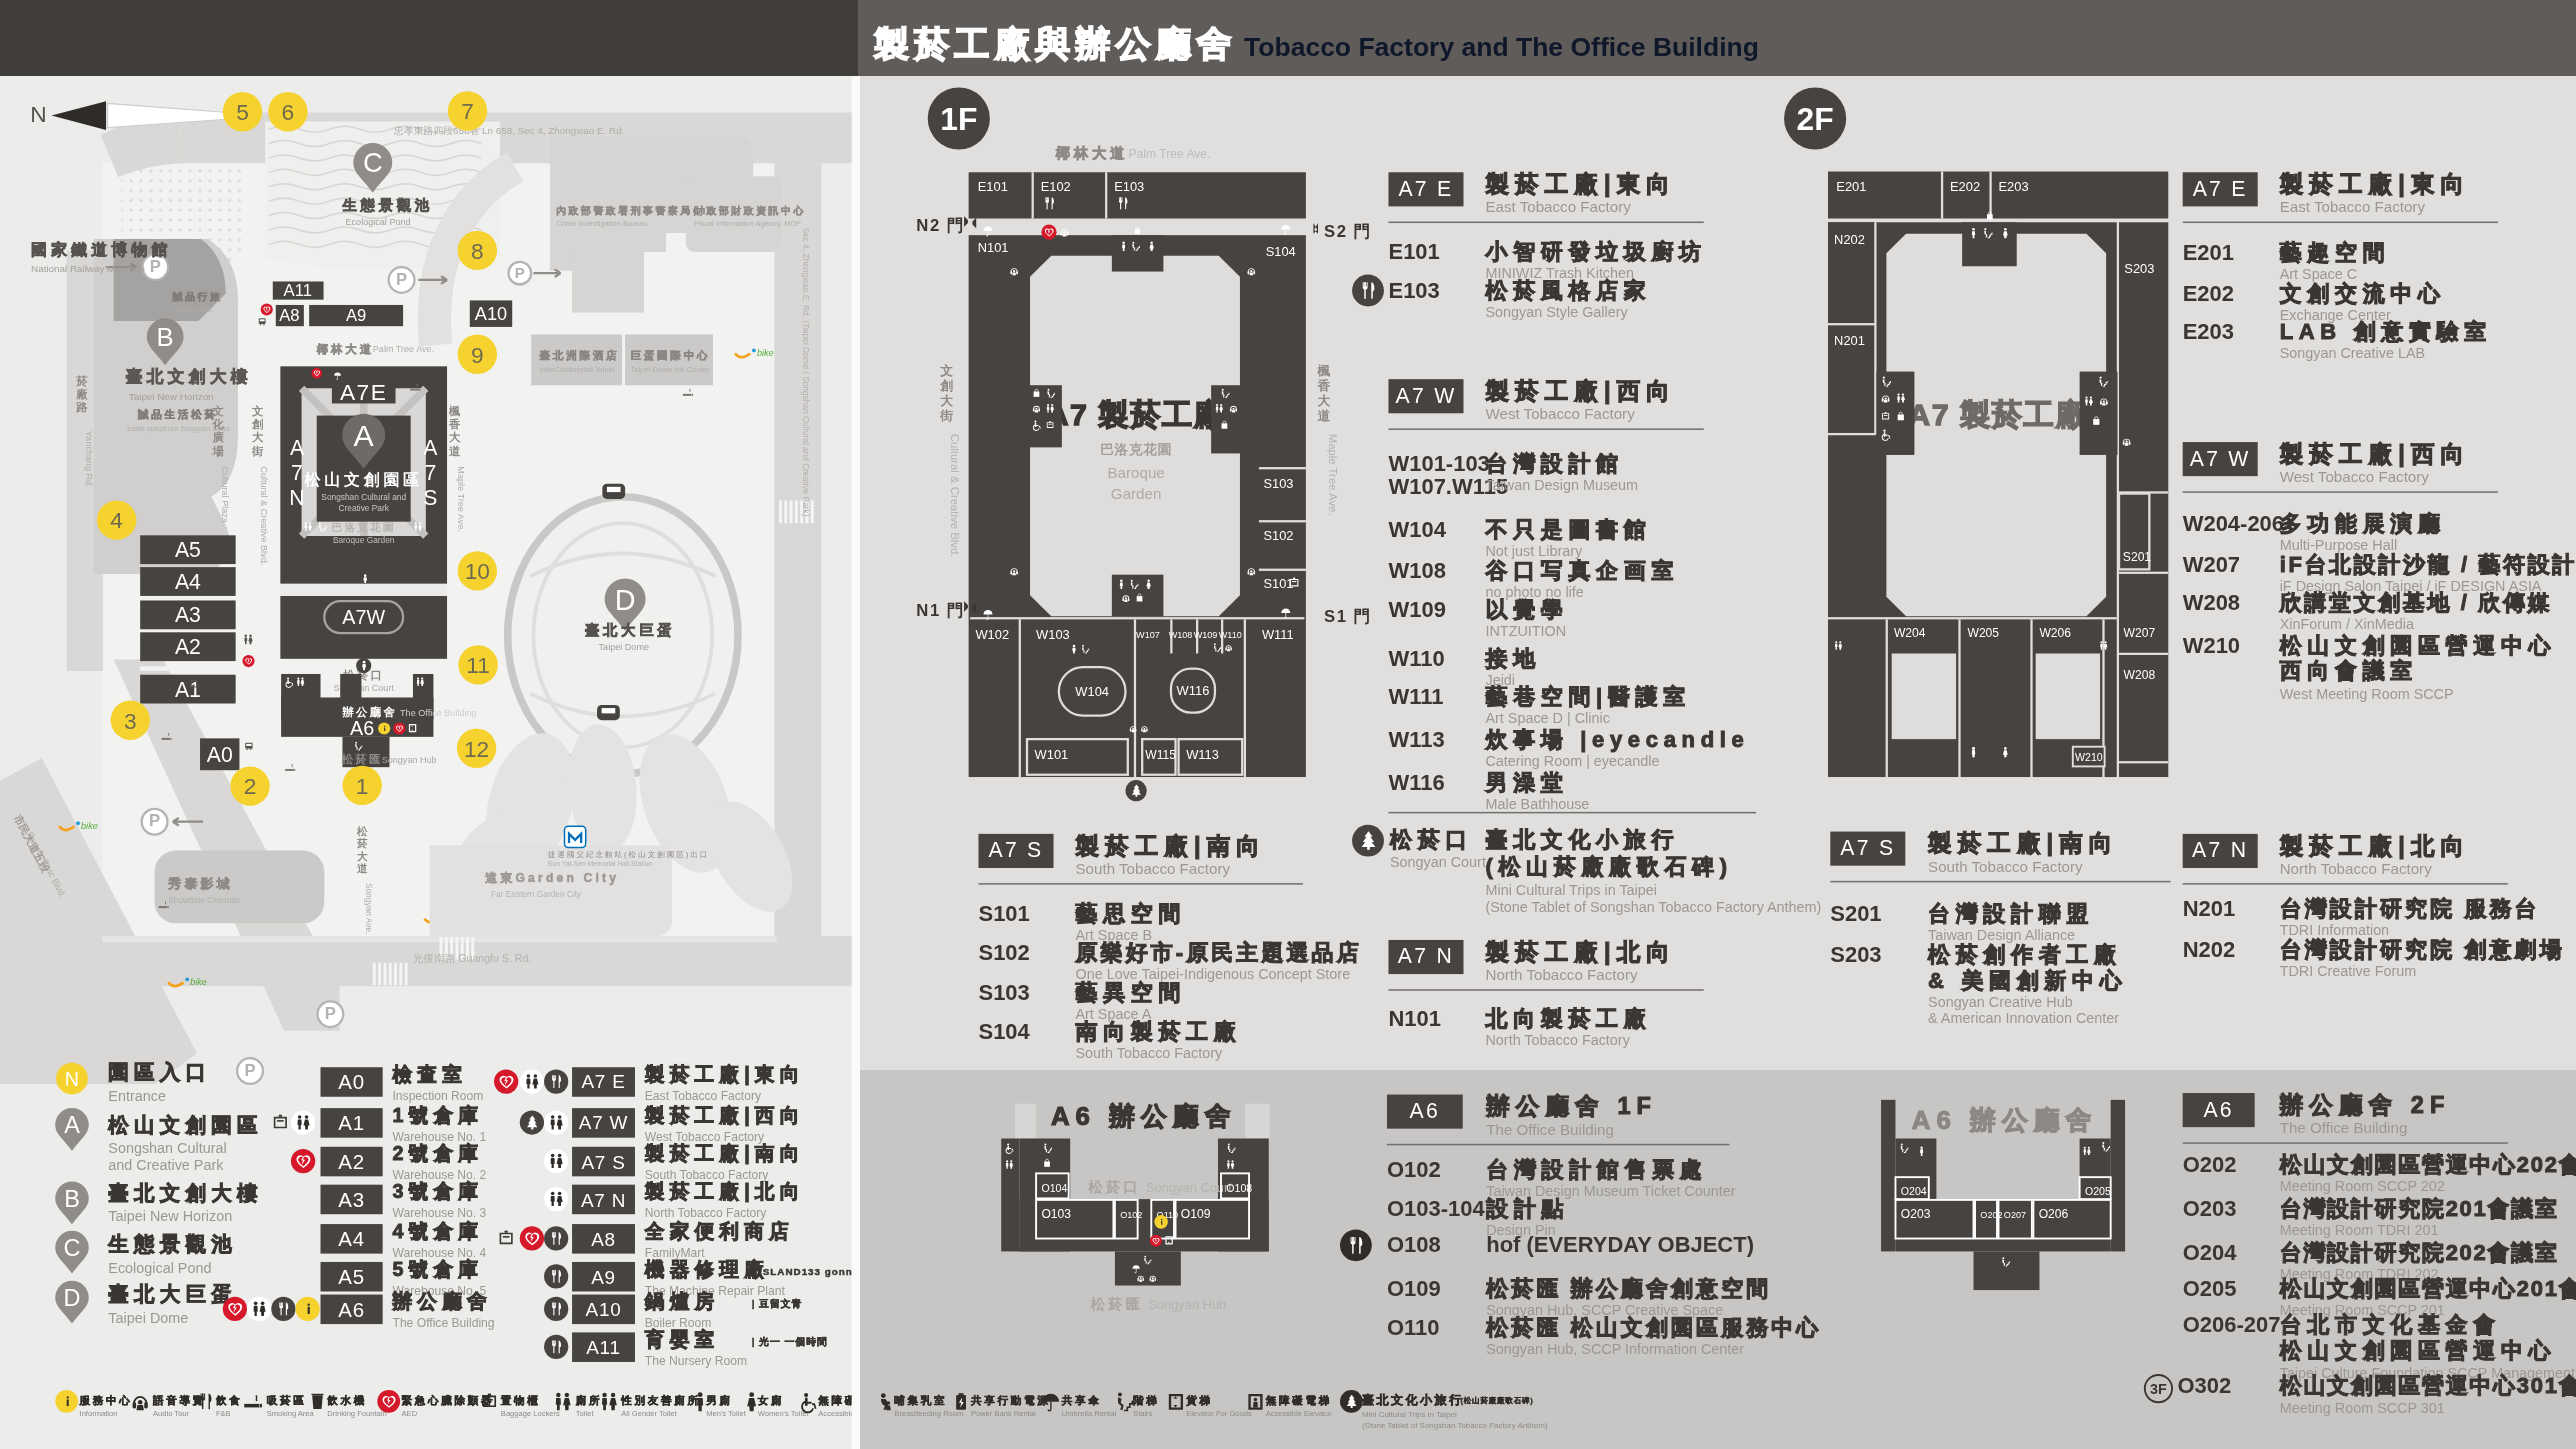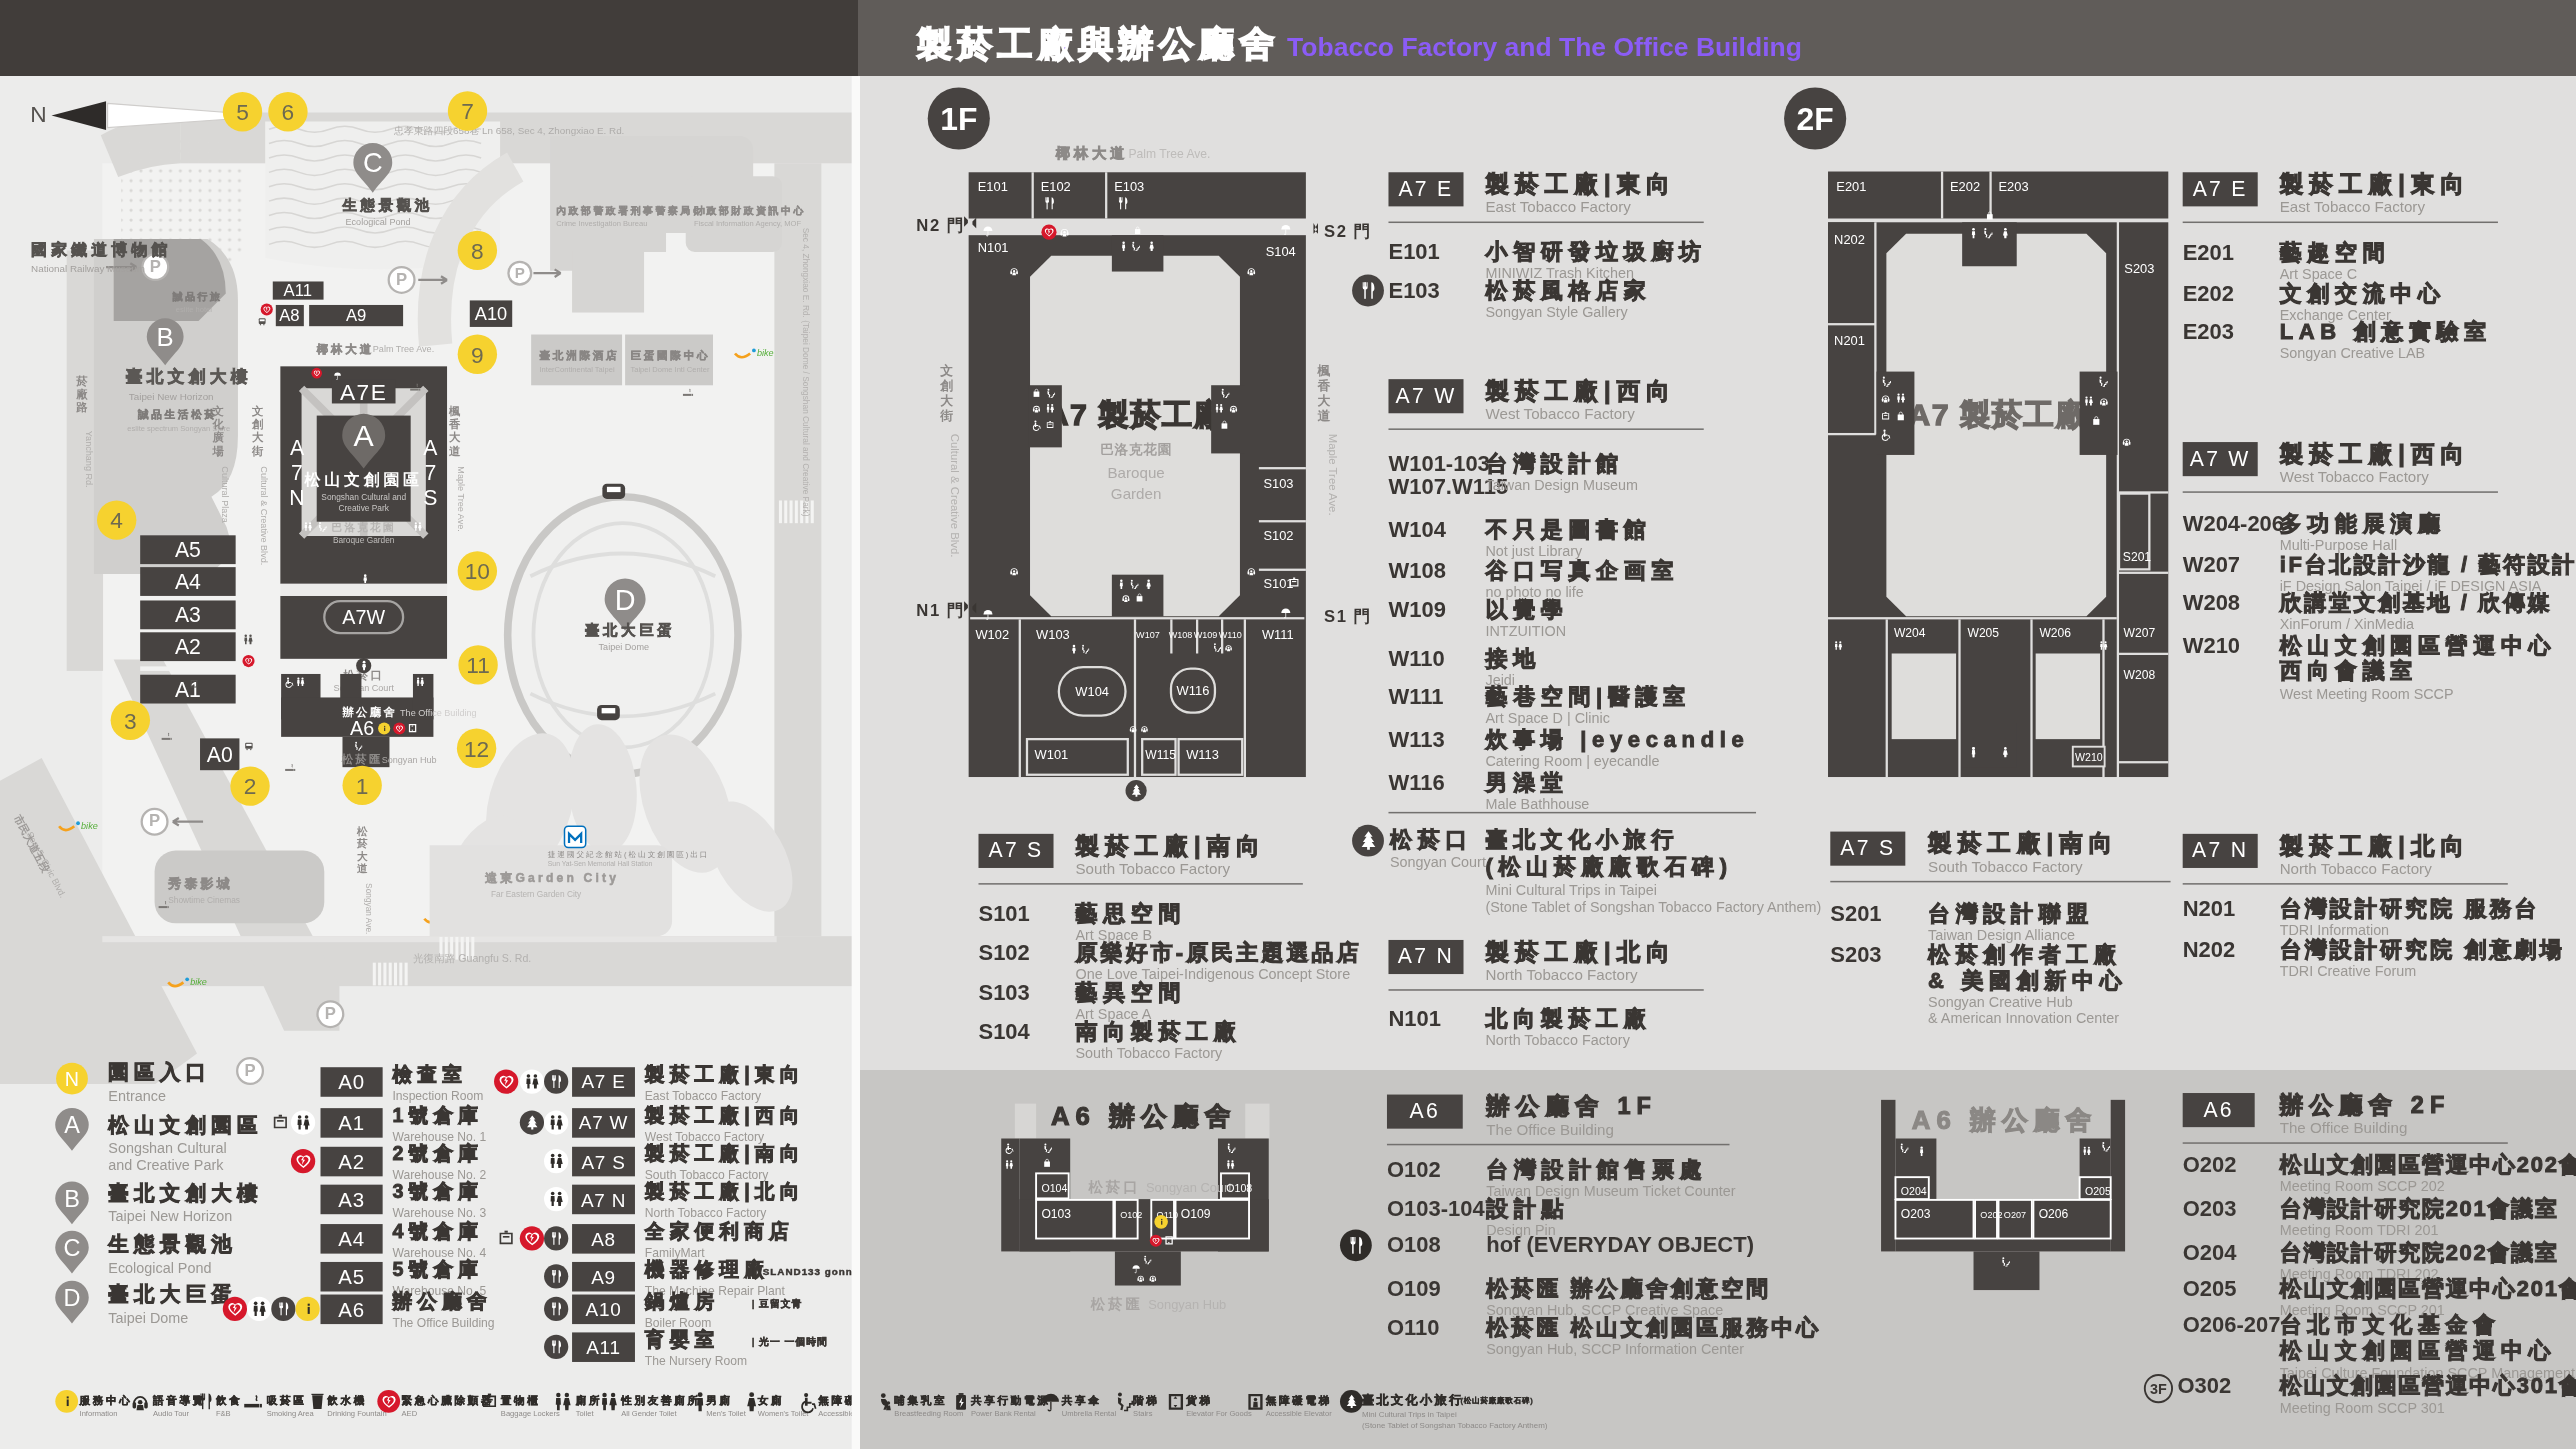--- a/index.html
+++ b/index.html
@@ -6,21 +6,21 @@
 .abs{position:absolute}
 svg text{font-family:"Liberation Sans",sans-serif}
 </style></head><body>
 <div id="page">
 
 <div class="abs" style="left:858px;top:0;width:1718px;height:1449px;background:#e0dfde"></div>
 <div class="abs" style="left:858px;top:1070px;width:1718px;height:380px;background:#c7c6c4"></div>
 <div class="abs" style="left:852px;top:76px;width:7.6px;height:1374px;background:#fafaf9"></div>
 <div class="abs" style="left:0;top:0;width:858px;height:76px;background:#413d3a"></div>
 <div class="abs" style="left:858px;top:0;width:1718px;height:76px;background:#605c59"></div>
-<div class="abs" style="left:917px;top:21px;color:#8b5cf6;white-space:nowrap"><span style="font-size:35px;font-weight:bold;letter-spacing:5.3px;-webkit-text-stroke:1.7px #fff">製菸工廠與辦公廳舍</span><span style="font-size:26.5px;font-weight:bold"> Tobacco Factory and The Office Building</span></div>
+<div class="abs" style="left:874px;top:21px;color:#0f172a;white-space:nowrap"><span style="font-size:35px;font-weight:bold;letter-spacing:5.3px;-webkit-text-stroke:1.7px #fff">製菸工廠與辦公廳舍</span><span style="font-size:26.5px;font-weight:bold"> Tobacco Factory and The Office Building</span></div>
 <svg class="abs" style="left:0;top:76px" width="860" height="1374" viewBox="0 100 1135 1813">
 <defs>
 <g id="s-person">
           <circle cx="12" cy="4.5" r="3.4"></circle>
           <path d="M8.5 9 h7 l1.3 8 h-2.1 l-0.6 7 h-4.2 l-0.6 -7 h-2.1 z"></path>
         </g>
 <g id="s-man">
           <circle cx="12" cy="3.8" r="3"></circle>
           <path d="M8.8 8 h6.4 l0.5 9 h-1.7 v7 h-4 v-7 h-1.7 z"></path>
         </g>

